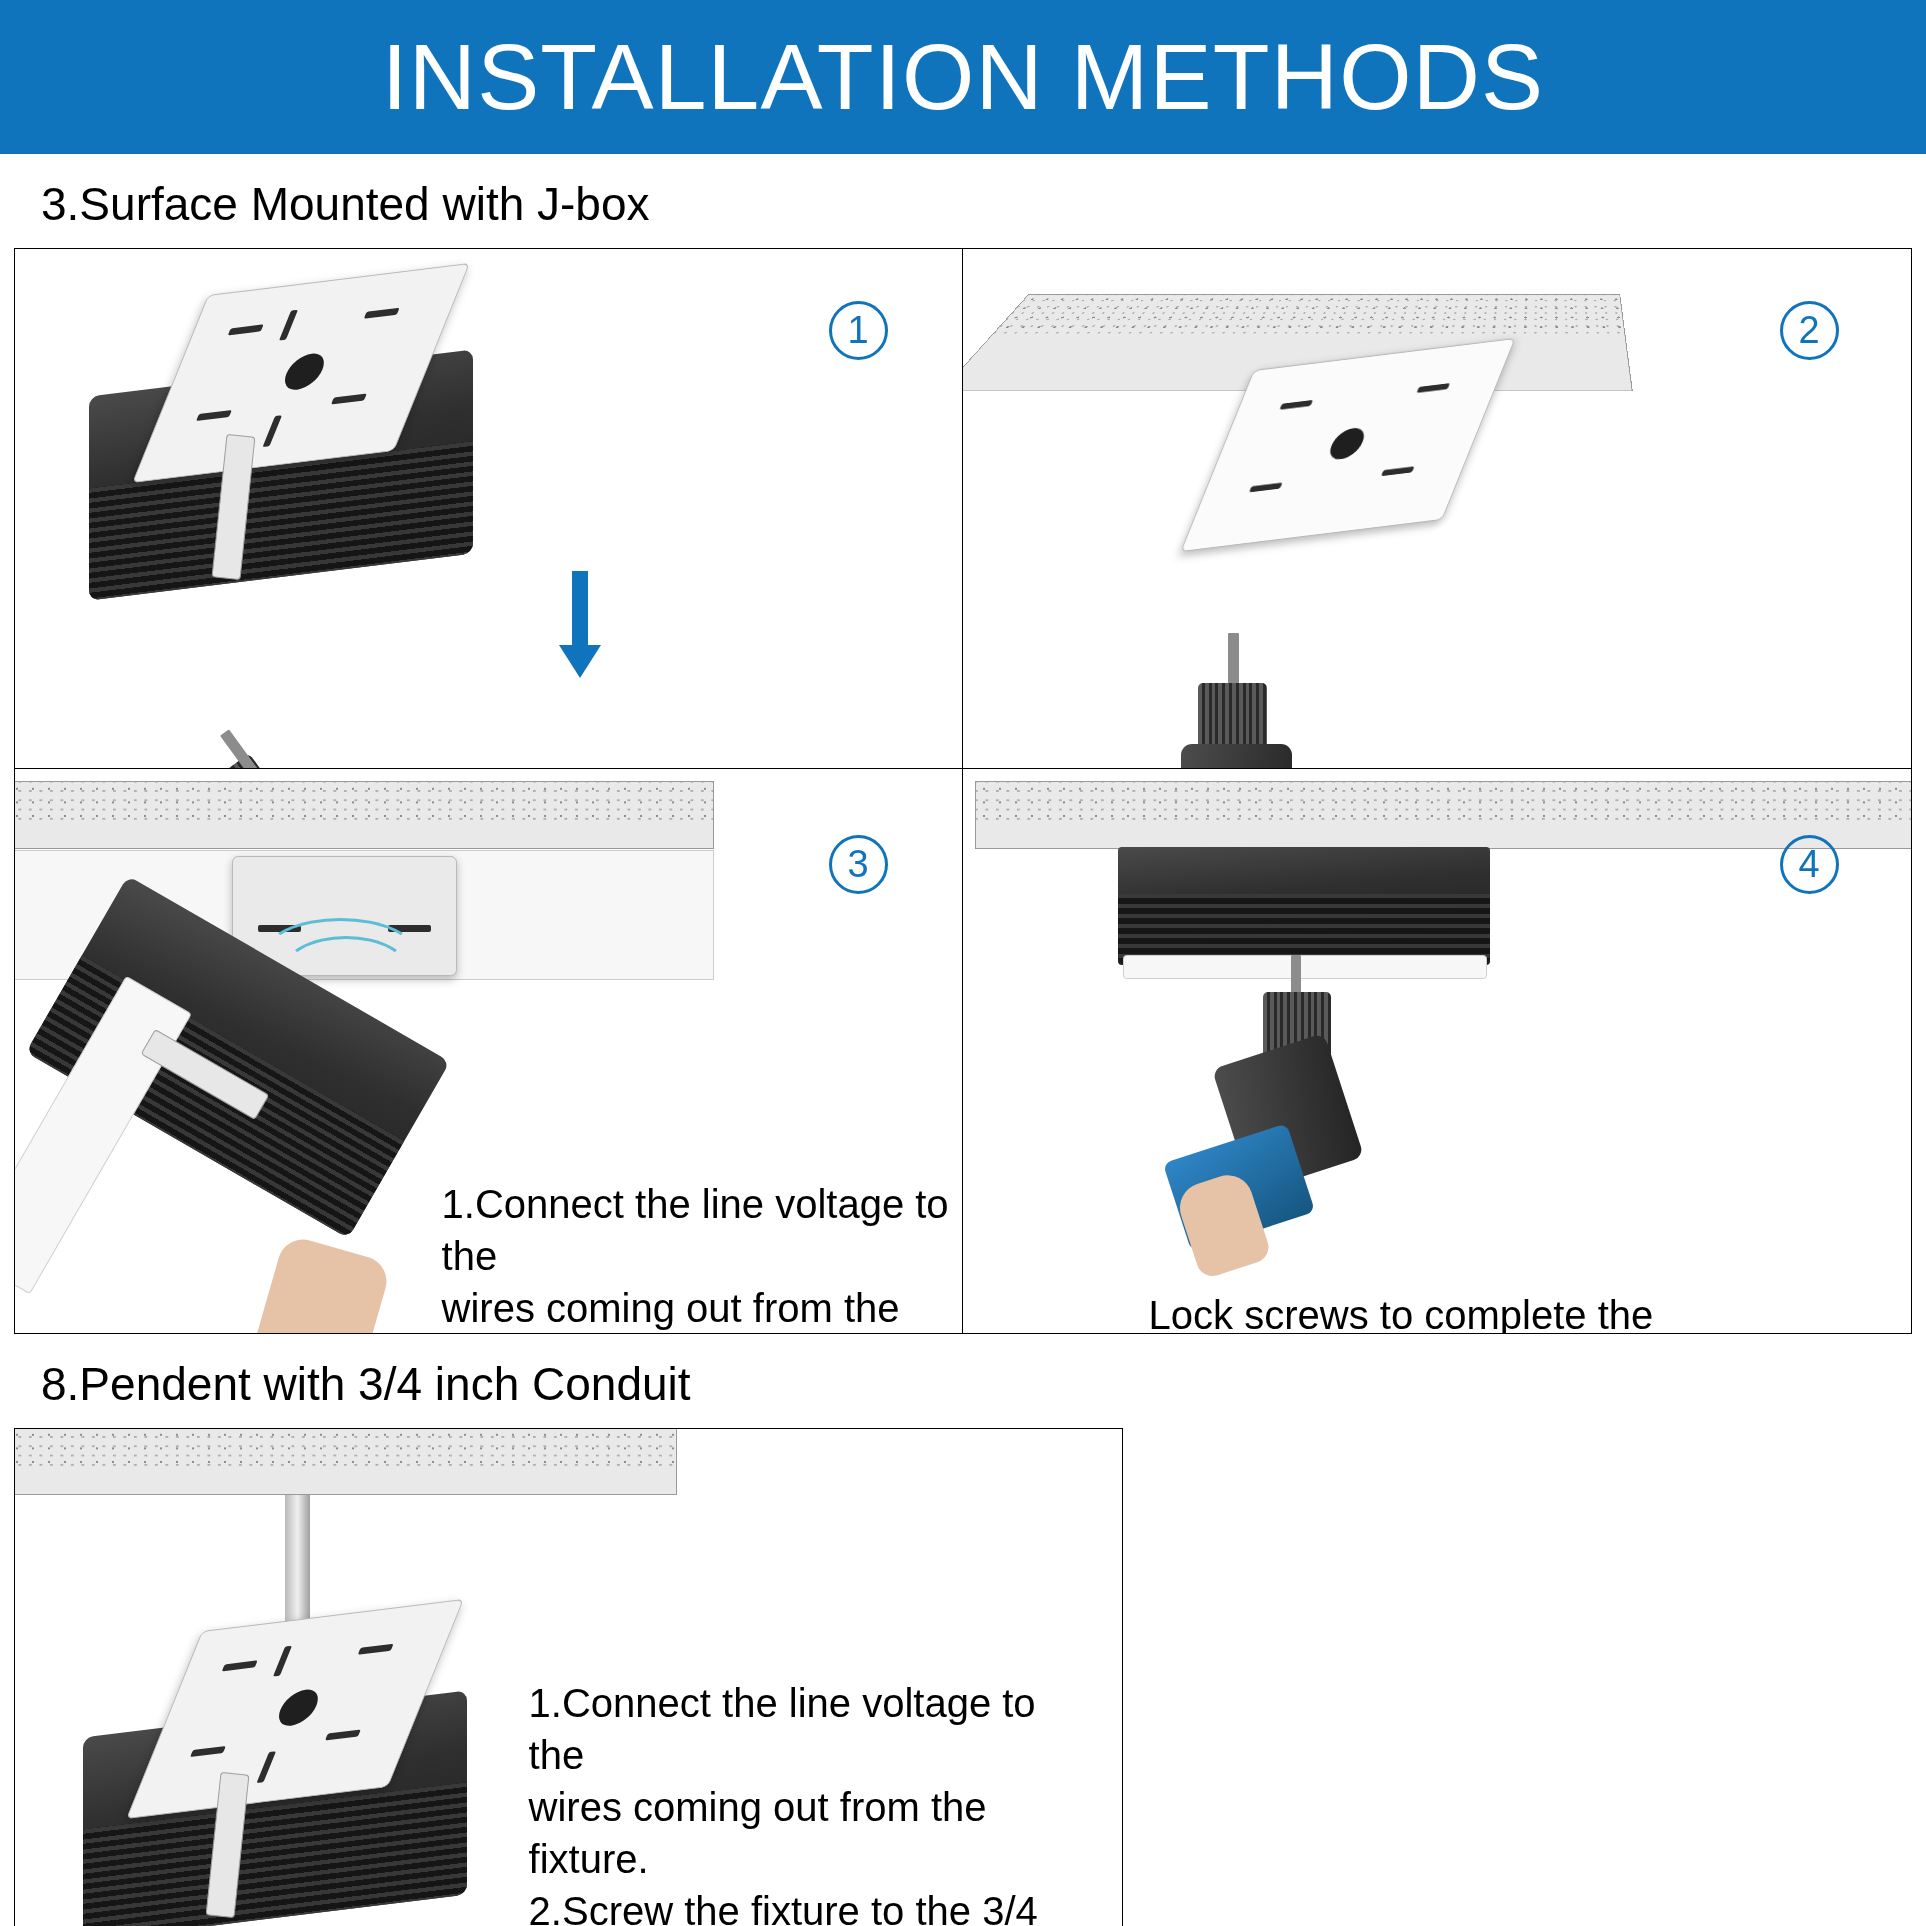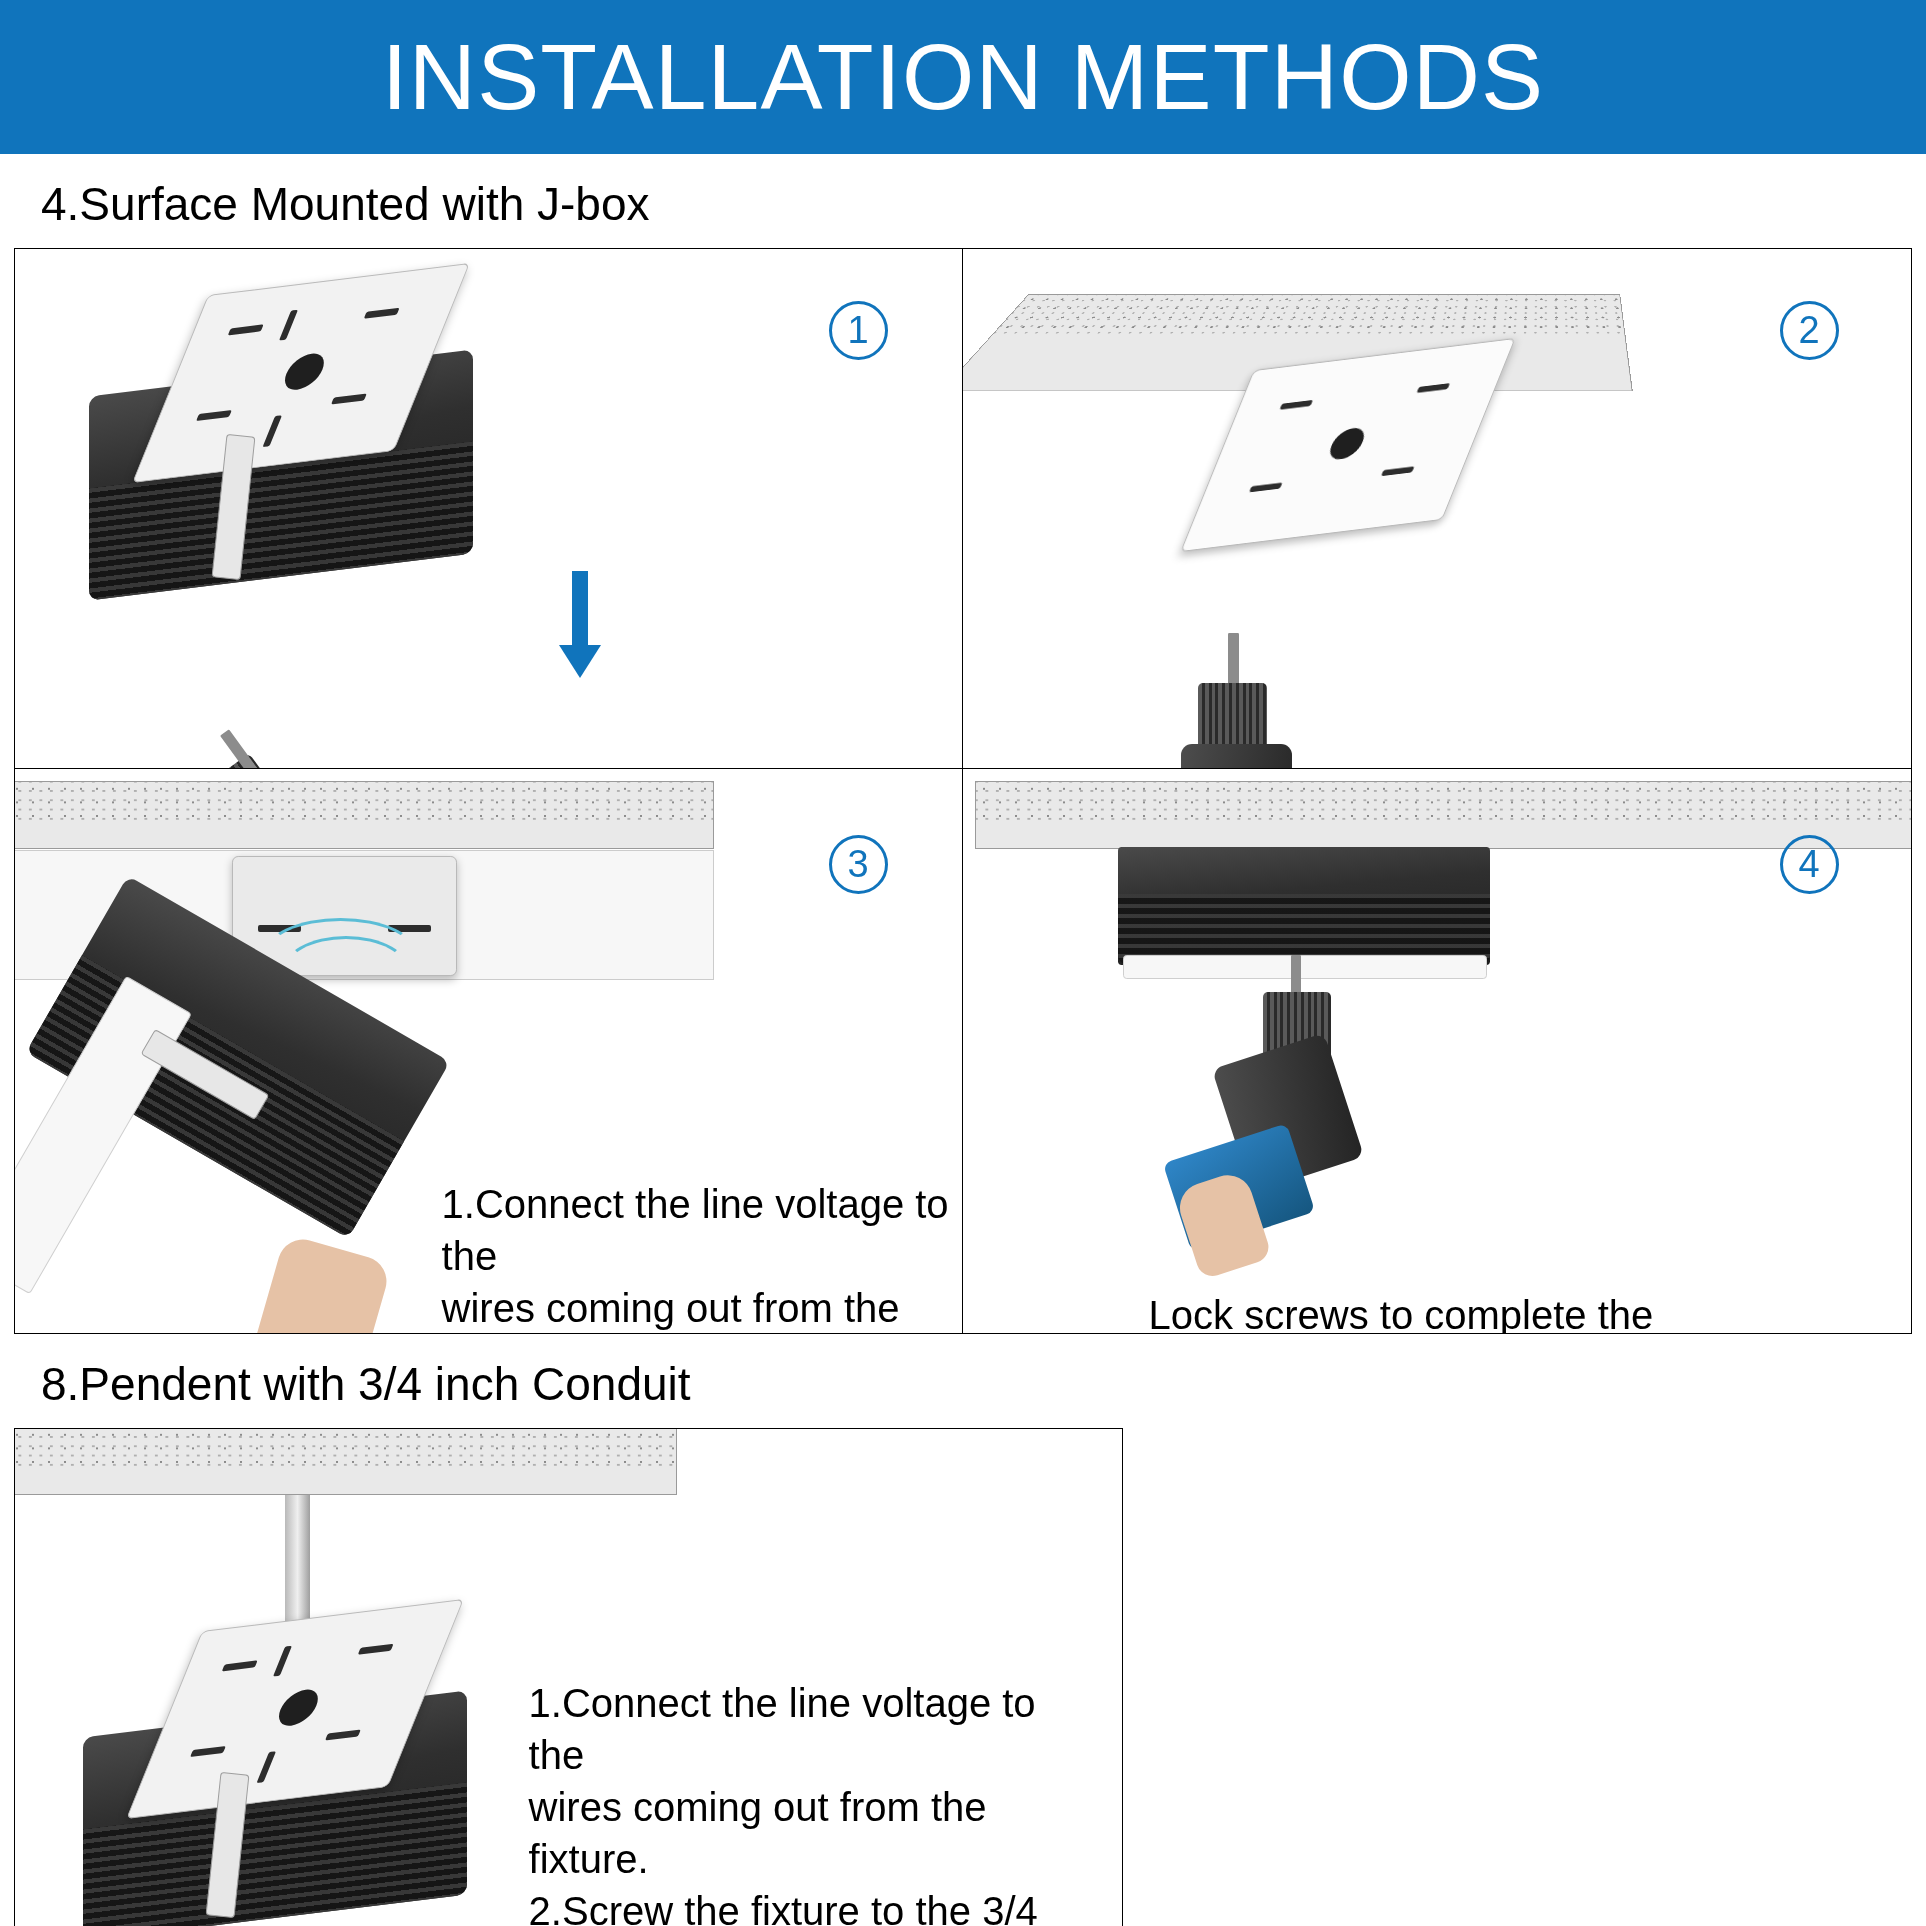--- a/index.html
+++ b/index.html
@@ -212,21 +212,21 @@
     border-radius: 3.7px;
   }
 </style>
 </head>
 <body>
 
 <div class="banner">
   <div class="banner-title">INSTALLATION METHODS</div>
 </div>
 
-<div class="section-heading">4.Surface Mounted with J-box</div>
+<div class="section-heading">3.Surface Mounted with J-box</div>
 
 <div class="grid">
 
   <div class="cell b-right b-bottom">
 
     <div>
       <div class="fixture" style="left:74px; top:124px; width:384px; height:204px; transform:skewY(-7deg);">
         <div class="fins"></div>
       </div>
       <div class="plate" style="left:155px; top:30px; width:260px; height:186px; transform:skew(-22deg,-7deg);">

